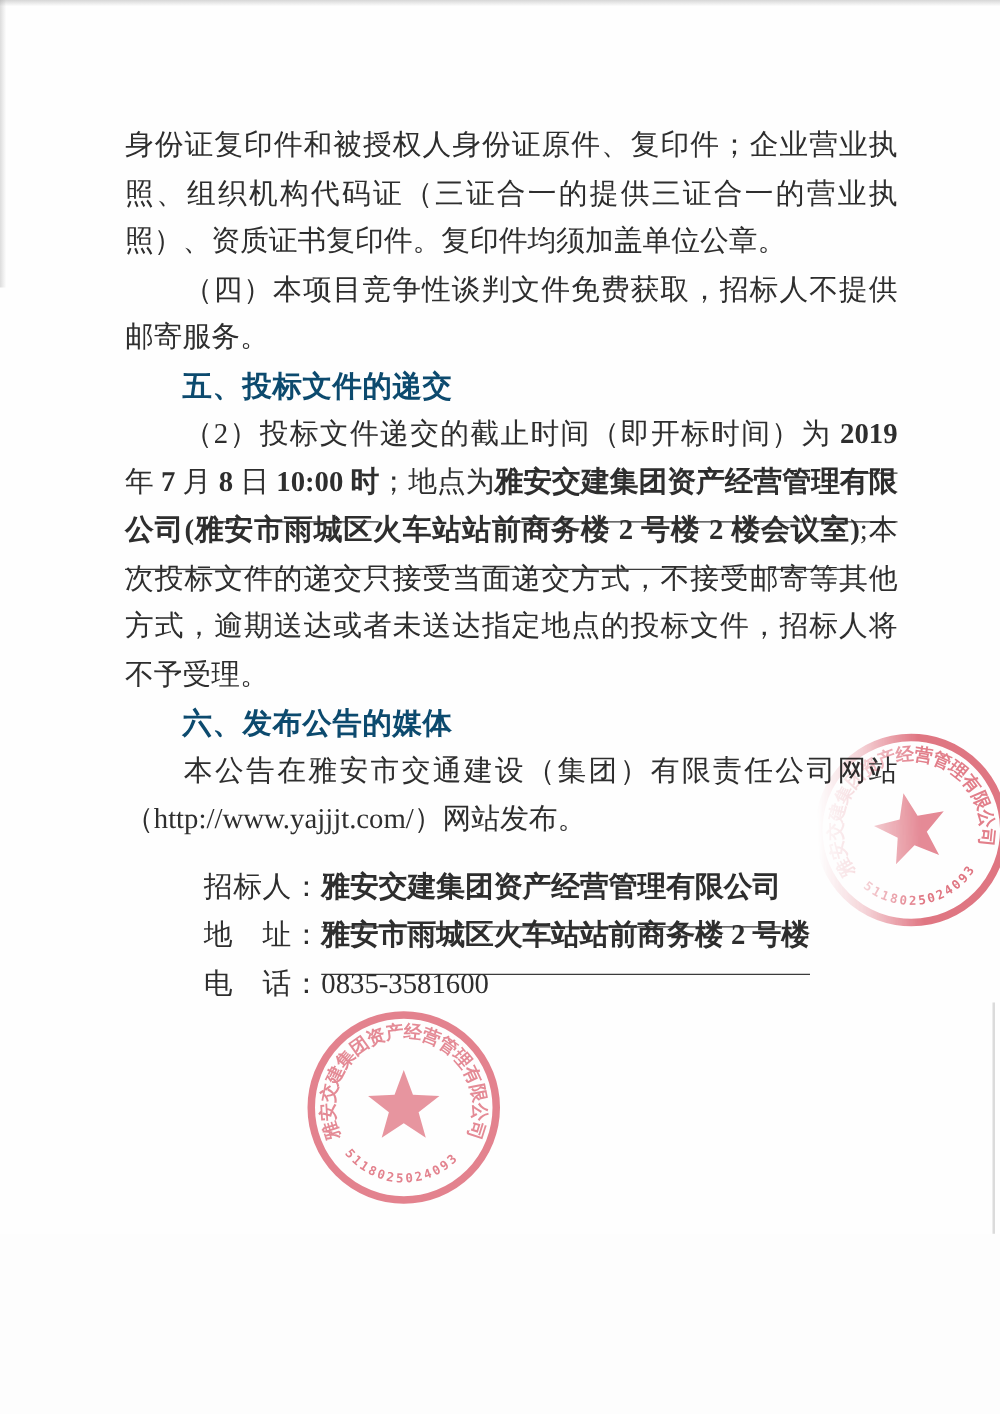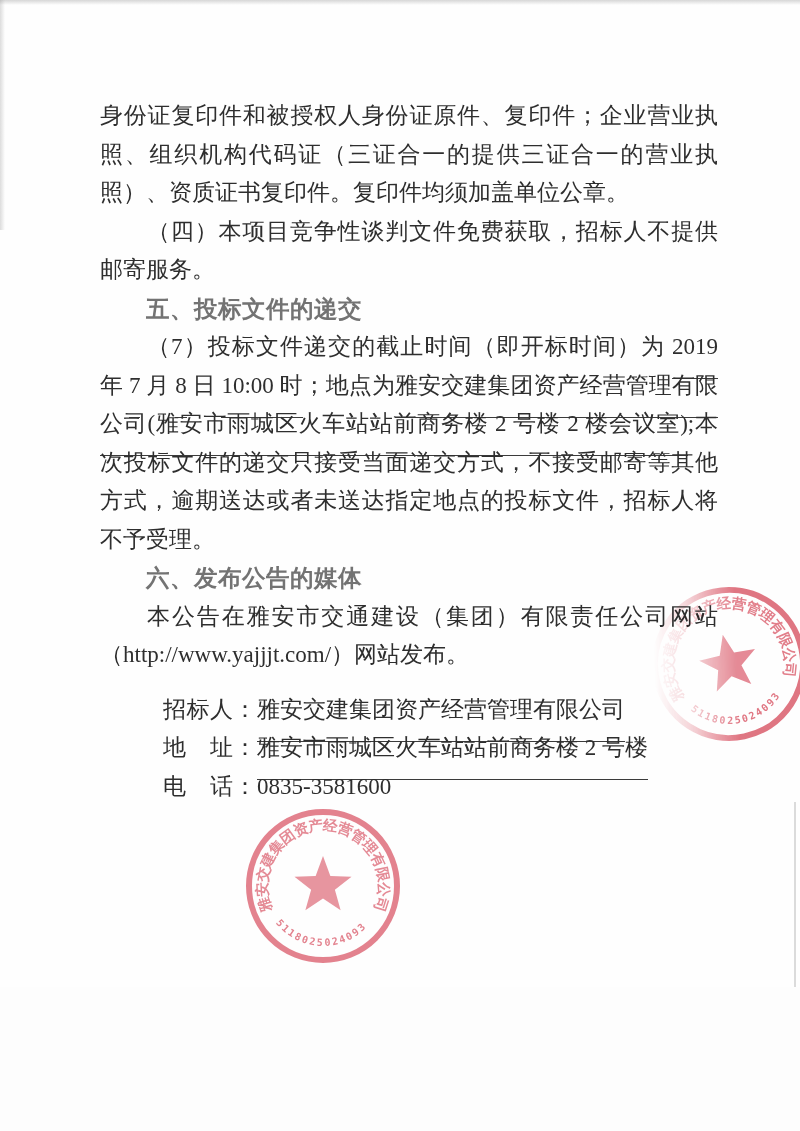--- a/index.html
+++ b/index.html
@@ -17,23 +17,23 @@
     background:linear-gradient(90deg,rgba(150,150,150,.32),rgba(150,150,150,0));}
   .scan-edge-right{position:absolute;right:4px;bottom:0;width:2px;height:185px;
     background:rgba(190,190,190,.55);}
   
   .doc{position:absolute;left:100px;top:97px;width:618px;
     font-size:23px;line-height:38.5px;text-align:justify;}
   .para{margin:0;}
   .para.indent{text-indent:47px;}
   .para.heading{
     font-family:"Liberation Sans","DejaVu Sans",sans-serif;
-    font-weight:700;color:#737373;text-indent:46px;text-align:left;font-size:23.5px;
+    font-weight:700;color:#0c4a6e;text-indent:46px;text-align:left;font-size:23.5px;
     letter-spacing:.5px;}
-  .u{border-bottom:1.6px solid #3b3b3b;padding-bottom:19px;}
+  .u{border-bottom:1.6px solid #3b3b3b;padding-bottom:19px;font-weight:bold;}
   .contacts{margin:16px;}
   .contact-row{padding-left:47px;white-space:nowrap;}
   .contact-label{letter-spacing:.5px;}
   
   .seal{position:absolute;mix-blend-mode:multiply;pointer-events:none;}
   .seal-ring{fill:none;stroke:var(--seal-color);stroke-width:6;stroke-opacity:.85;}
   .seal-star{fill:var(--seal-color);fill-opacity:.72;}
   .seal-name{font-size:14.5px;font-weight:700;fill:var(--seal-color);fill-opacity:.8;
     font-family:"Liberation Serif","DejaVu Serif",serif;}
   .seal-num{font-size:10px;font-weight:700;fill:var(--seal-color);fill-opacity:.85;
@@ -49,21 +49,21 @@
 <div class="page">
   <div class="scan-edge-top"></div>
   <div class="scan-edge-left"></div>
   <div class="scan-edge-right"></div>
 
   <div class="doc">
     <div>
         <div class="para body"><span>身份证复印件和被授权人身份证原件、复印件；企业营业执照、组织机构代码证（三证合一的提供三证合一的营业执照）、资质证书复印件。复印件均须加盖单位公章。</span></div>
         <div class="para body indent"><span>（四）本项目竞争性谈判文件免费获取，招标人不提供邮寄服务。</span></div>
         <div class="para heading"><span>五、投标文件的递交</span></div>
-        <div class="para body indent"><span>（7）投标文件递交的截止时间（即开标时间）为 </span><span class="u">2019</span><span> 年 </span><span class="u">7</span><span> 月 </span><span class="u">8</span><span> 日 </span><span class="u">10:00 时</span><span>；地点为</span><span class="u">雅安交建集团资产经营管理有限公司(雅安市雨城区火车站站前商务楼 2 号楼 2 楼会议室)</span><span>;本次投标文件的递交只接受当面递交方式，不接受邮寄等其他方式，逾期送达或者未送达指定地点的投标文件，招标人将不予受理。</span></div>
+        <div class="para body indent"><span>（2）投标文件递交的截止时间（即开标时间）为 </span><span class="u">2019</span><span> 年 </span><span class="u">7</span><span> 月 </span><span class="u">8</span><span> 日 </span><span class="u">10:00 时</span><span>；地点为</span><span class="u">雅安交建集团资产经营管理有限公司(雅安市雨城区火车站站前商务楼 2 号楼 2 楼会议室)</span><span>;本次投标文件的递交只接受当面递交方式，不接受邮寄等其他方式，逾期送达或者未送达指定地点的投标文件，招标人将不予受理。</span></div>
         <div class="para heading"><span>六、发布公告的媒体</span></div>
         <div class="para body indent"><span>本公告在雅安市交通建设（集团）有限责任公司网站（http://www.yajjjt.com/）网站发布。</span></div>
       </div>
     <div class="contacts">
         <div class="contact-row"><span class="contact-label">招标人：</span><span class="contact-value u">雅安交建集团资产经营管理有限公司</span></div>
         <div class="contact-row"><span class="contact-label">地　址：</span><span class="contact-value u">雅安市雨城区火车站站前商务楼 2 号楼</span></div>
         <div class="contact-row"><span class="contact-label">电　话：</span><span class="contact-value">0835-3581600</span></div>
       </div>
   </div>
 

